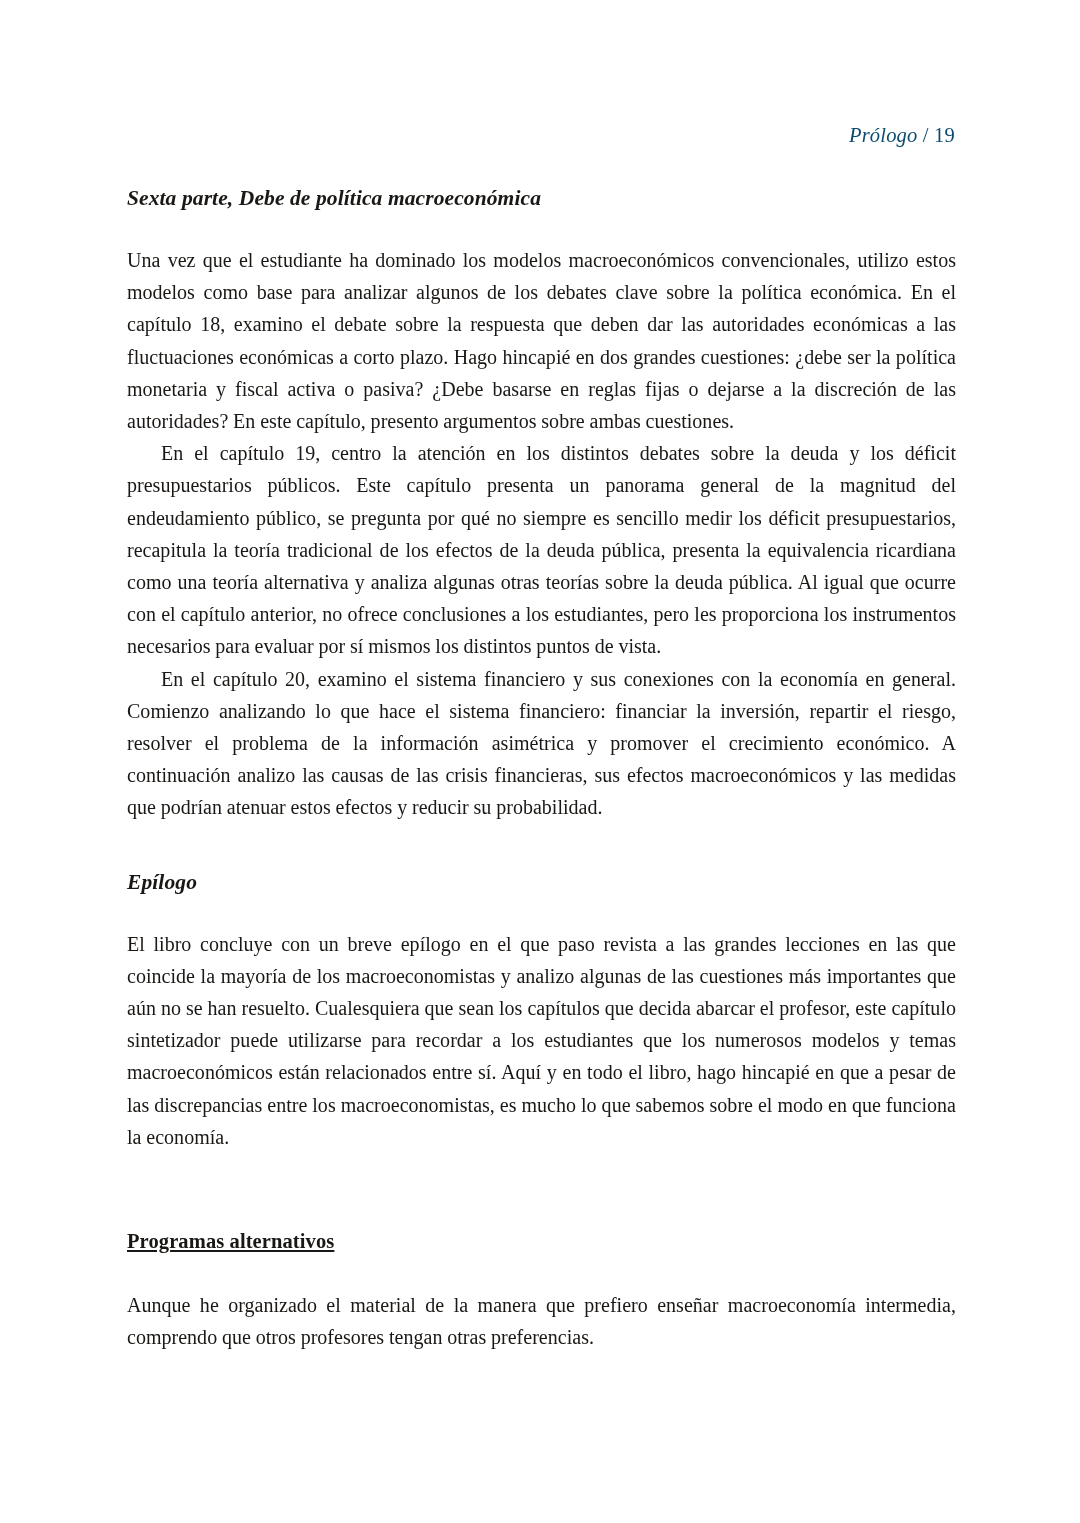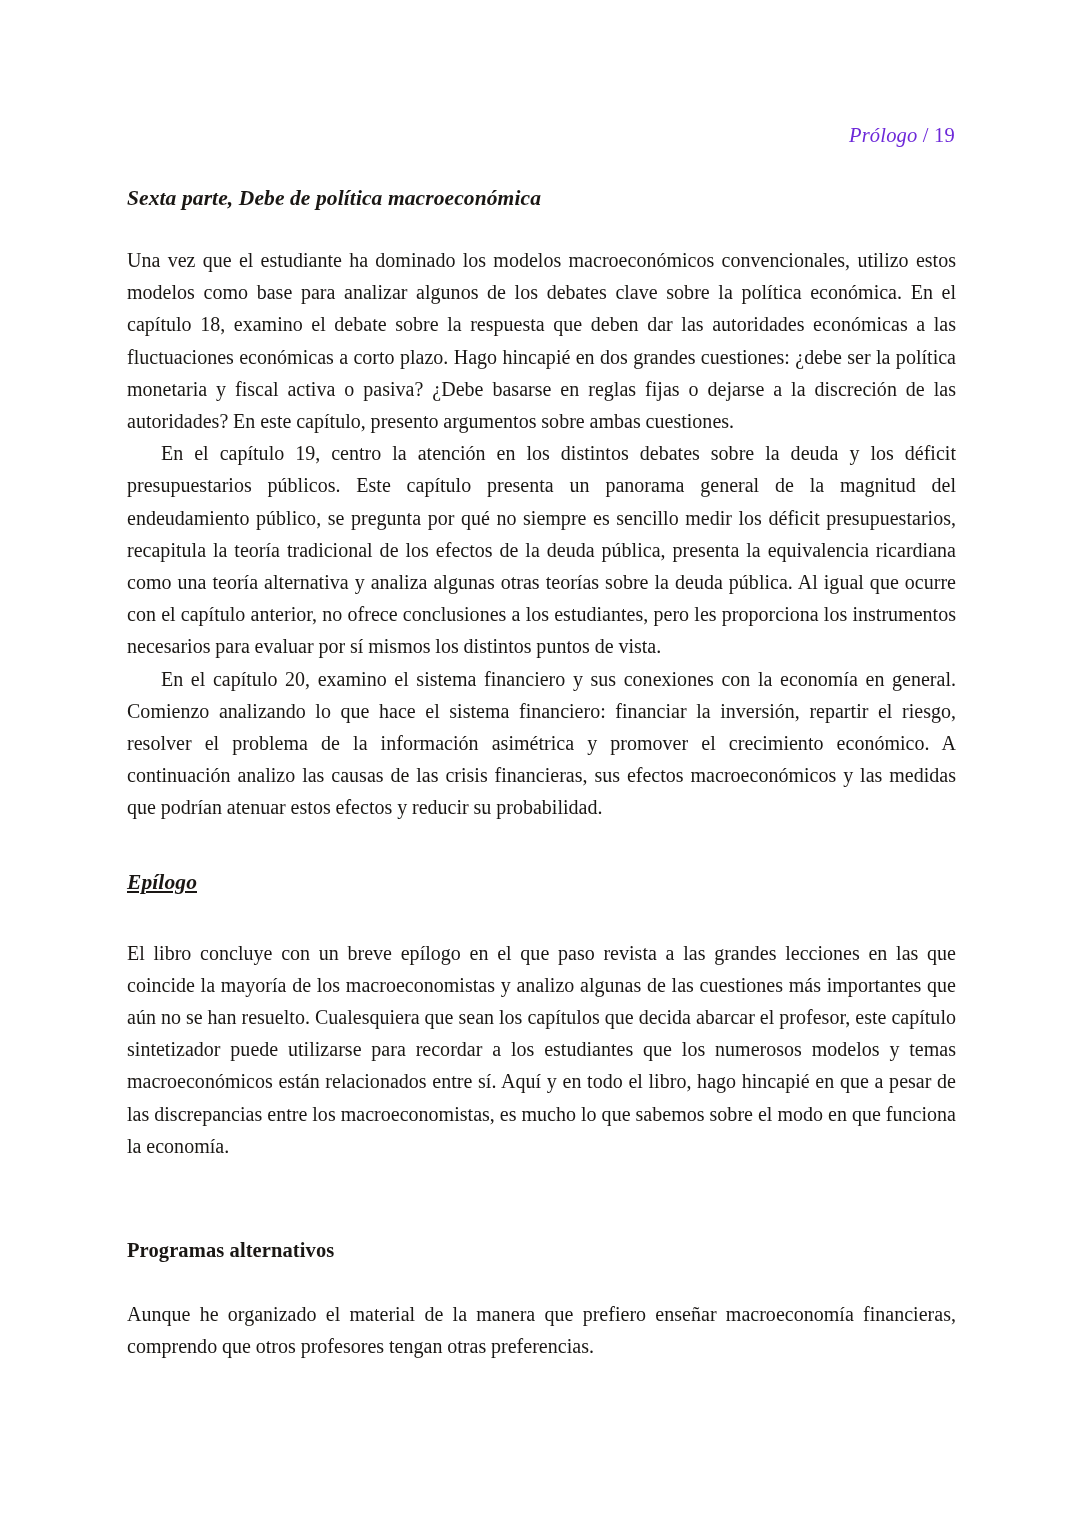--- a/index.html
+++ b/index.html
@@ -28,21 +28,21 @@
   
   .running-head {
     position: absolute;
     top: 124px;
     left: 127px;
     right: 125px;
     text-align: right;
     font-style: italic;
     font-size: 20.5px;
     letter-spacing: 0.2px;
-    color: #6d28d9;
+    color: #0c4a6e;
     white-space: nowrap;
   }
   .running-head .folio {
     font-style: normal;
   }
 
   
   .textblock {
     position: absolute;
     top: 182px;
@@ -52,30 +52,30 @@
 
   .section-head {
     font-style: italic;
     font-size: 21.5px;
     line-height: 32px;
     margin: 0 0 30px 0;
     letter-spacing: 0.1px;
   }
 
   .section-head.epilogue {
-    margin: 42px 0 39px 0;
-    text-decoration: underline;
+    margin: 42px 0 30px 0;
   }
 
   .bold-head {
     font-weight: bold;
     font-size: 20.5px;
     line-height: 32px;
     margin: 72px 0 32px 0;
     letter-spacing: 0.1px;
+    text-decoration: underline;
   }
 
   p.body {
     margin: 0;
     font-size: 20px;
     line-height: 32.2px;
     text-align: justify;
     text-justify: inter-word;
     hyphens: manual;
     letter-spacing: 0.02px;
@@ -108,16 +108,16 @@
     <p class="body indent">En el capítulo 19, centro la atención en los distintos debates sobre la deuda y los déficit presupuestarios públicos. Este capítulo presenta un panorama general de la magnitud del endeudamiento público, se pregunta por qué no siempre es sencillo medir los déficit presupuestarios, recapitula la teoría tradicional de los efectos de la deuda pública, presenta la equivalencia ricardiana como una teoría alternativa y analiza algunas otras teorías sobre la deuda pública. Al igual que ocurre con el capítulo anterior, no ofrece conclusiones a los estudiantes, pero les proporciona los instrumentos necesarios para evaluar por sí mismos los distintos puntos de vista.</p>
 
     <p class="body indent">En el capítulo 20, examino el sistema financiero y sus conexiones con la economía en general. Comienzo analizando lo que hace el sistema financiero: financiar la inversión, repartir el riesgo, resolver el problema de la información asimétrica y promover el crecimiento económico. A continuación analizo las causas de las crisis financieras, sus efectos macroeconómicos y las medidas que podrían atenuar estos efectos y reducir su probabilidad.</p>
 
     <h2 class="section-head epilogue">Epílogo</h2>
 
     <p class="body">El libro concluye con un breve epílogo en el que paso revista a las grandes lecciones en las que coincide la mayoría de los macroeconomistas y analizo algunas de las cuestiones más importantes que aún no se han resuelto. Cualesquiera que sean los capítulos que decida abarcar el profesor, este capítulo sintetizador puede utilizarse para recordar a los estudiantes que los numerosos modelos y temas macroeconómicos están relacionados entre sí. Aquí y en todo el libro, hago hincapié en que a pesar de las discrepancias entre los macroeconomistas, es mucho lo que sabemos sobre el modo en que funciona la economía.</p>
 
     <h2 class="bold-head">Programas alternativos</h2>
 
-    <p class="body">Aunque he organizado el material de la manera que prefiero enseñar macroeconomía financieras, comprendo que otros profesores tengan otras preferencias.</p>
+    <p class="body">Aunque he organizado el material de la manera que prefiero enseñar macroeconomía intermedia, comprendo que otros profesores tengan otras preferencias.</p>
 
   </div>
 </div>
 
 </body></html>

